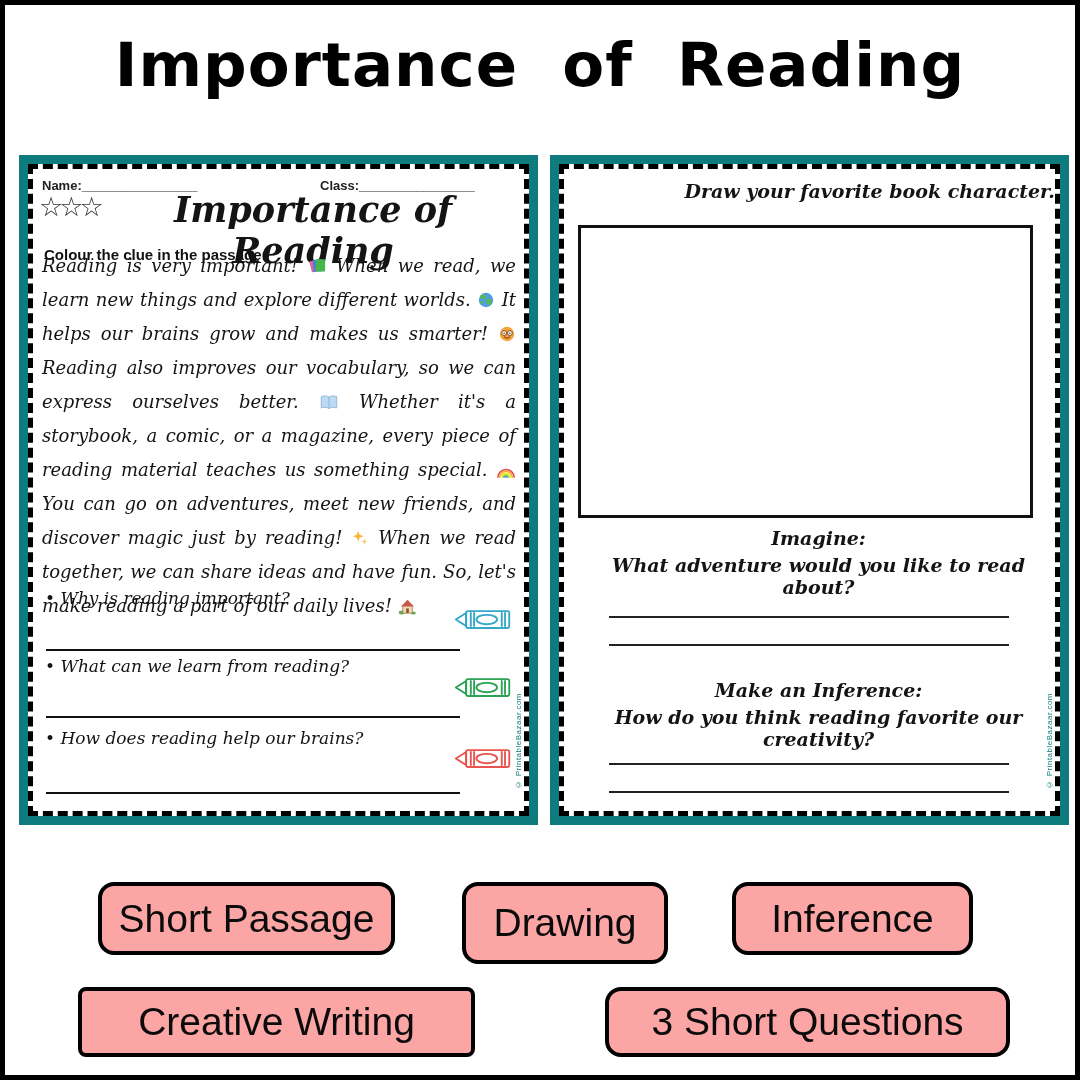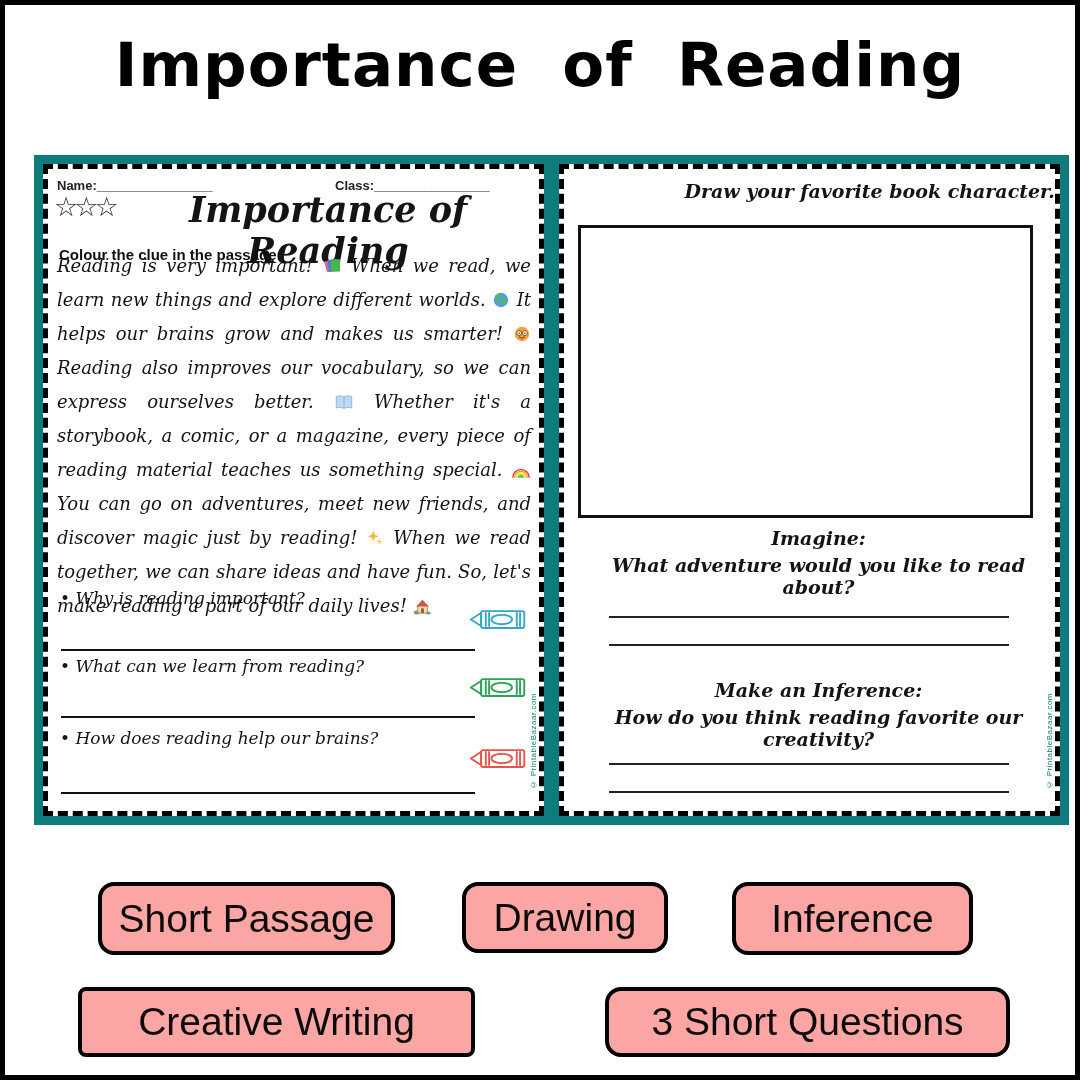--- a/index.html
+++ b/index.html
@@ -9,21 +9,21 @@
     font-family:"Liberation Sans",sans-serif;
   }
   
   .main-title{
     position:absolute;top:24px;left:0;right:0;text-align:center;
     font-family:"DejaVu Sans",sans-serif;font-weight:800;font-size:61px;
     letter-spacing:1px;word-spacing:22px;color:#000;
   }
   
   .page{position:absolute;top:150px;width:519px;height:670px;background:var(--teal,#0e7c7c);}
-  .page.left{left:14px;margin-left:15px;}
+  .page.left{left:14px;}
   .page.right{left:545px;}
   .page-inner{
     position:absolute;left:9px;top:9px;right:9px;bottom:9px;
     background:#fff;border:5px dashed #000;box-sizing:border-box;
   }
   .script{font-family:"DejaVu Serif",serif;font-style:italic;color:#141414;}
   
   .name-label{position:absolute;left:9px;top:9px;font-size:13px;font-weight:bold;color:#222;}
   .class-label{position:absolute;left:287px;top:9px;font-size:13px;font-weight:bold;color:#222;}
   .stars{position:absolute;left:6px;top:22px;font-size:27px;letter-spacing:-4px;color:#333;font-family:"DejaVu Sans",sans-serif;}
@@ -54,21 +54,21 @@
   .r-inference-title{top:510px;} .r-inference-q{top:537px;}
   .r-line3{top:594px;} .r-line4{top:622px;}
   .r-answer-line{position:absolute;left:45px;width:400px;border-top:2px solid #222;}
   
   .tag{
     position:absolute;display:flex;align-items:center;justify-content:center;
     background:#fca5a5;border:4px solid #000;border-radius:16px;box-sizing:border-box;
     font-size:39px;color:#0b0b0b;font-family:"Liberation Sans",sans-serif;
   }
   .tag1{left:93px;top:877px;width:297px;height:73px;}
-  .tag2{left:457px;top:877px;width:206px;height:71px;}
+  .tag2{left:457px;top:877px;width:206px;height:82px;}
   .tag3{left:727px;top:877px;width:241px;height:73px;}
   .tag4{left:73px;top:982px;width:397px;height:70px;border-radius:8px;}
   .tag5{left:600px;top:982px;width:405px;height:70px;}
 </style>
 </head>
 <body>
 
 <div id="canvas">
 
   <div class="main-title">Importance of Reading</div>

